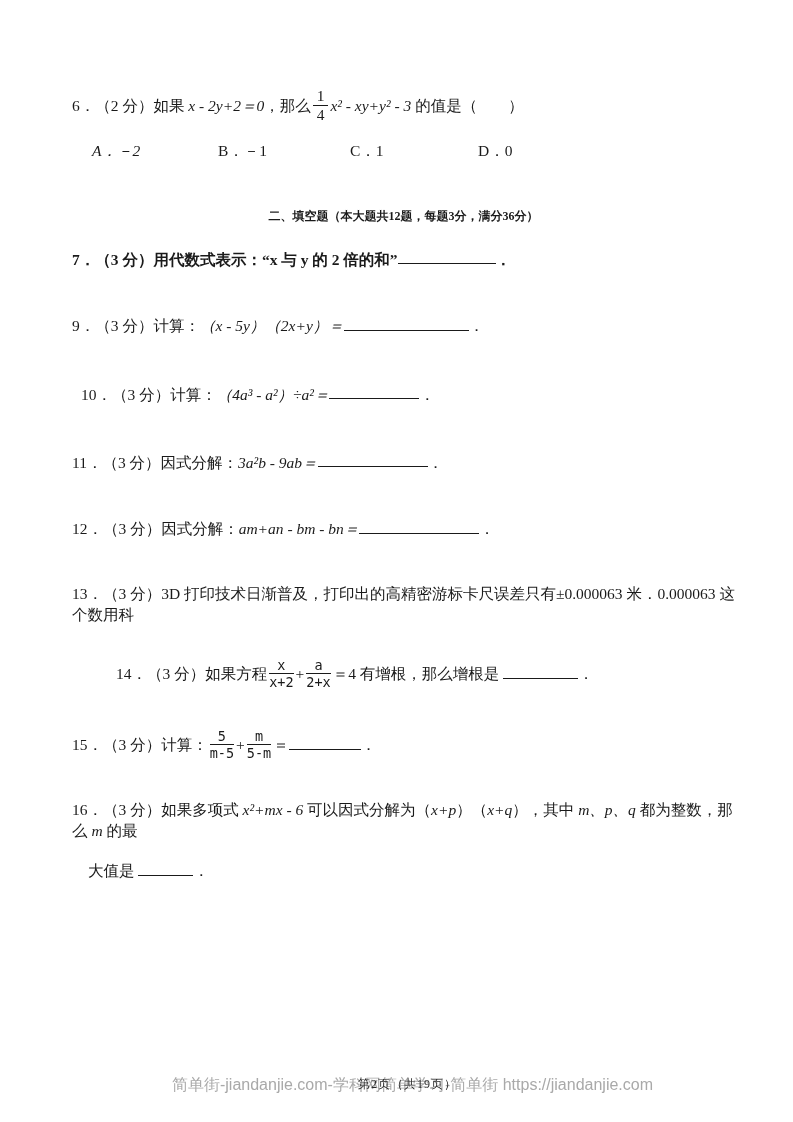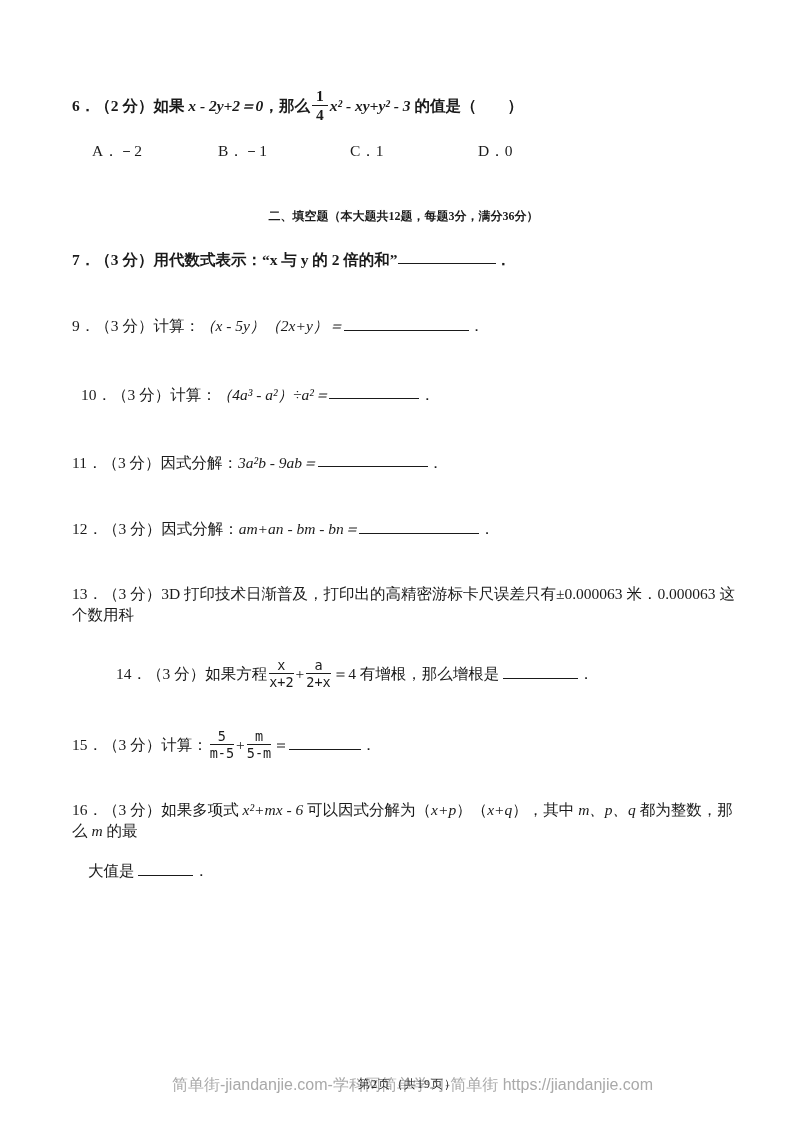--- a/index.html
+++ b/index.html
@@ -8,24 +8,24 @@
     width:793px;height:1122px;
     margin:0 auto;
     background:#ffffff;
     font-family:"Liberation Serif","DejaVu Serif",serif;
     color:#1a1a1a;
     font-size:15.5px;
     overflow:hidden;
   }
   .content{padding:0 58px 0 72px;}
   .q{line-height:1.35;}
-  #q6{margin-top:90px;font-weight:bold;}
+  #q6{margin-top:90px;}
   .opts{margin-top:15px;padding-left:20px;}
   .opt{display:inline-block;}
-  .oA{width:126px;} .oB{width:132px;} .oC{width:128px;}
+  .oA{width:126px;font-style:italic;} .oB{width:132px;} .oC{width:128px;}
   #sec2{margin-top:46px;font-weight:bold;font-size:12px;text-align:center;}
   #q7{margin-top:24px;font-weight:bold;}
   #q8{margin-top:30px;}
   #q9{margin-top:44px;}
   #q10{margin-top:46px;margin-left:9px;}
   #q11{margin-top:46px;}
   #q12{margin-top:44px;}
   #q13{margin-top:44px;}
   #q14{margin-top:34px;margin-left:44px;}
   #q15{margin-top:40px;}

